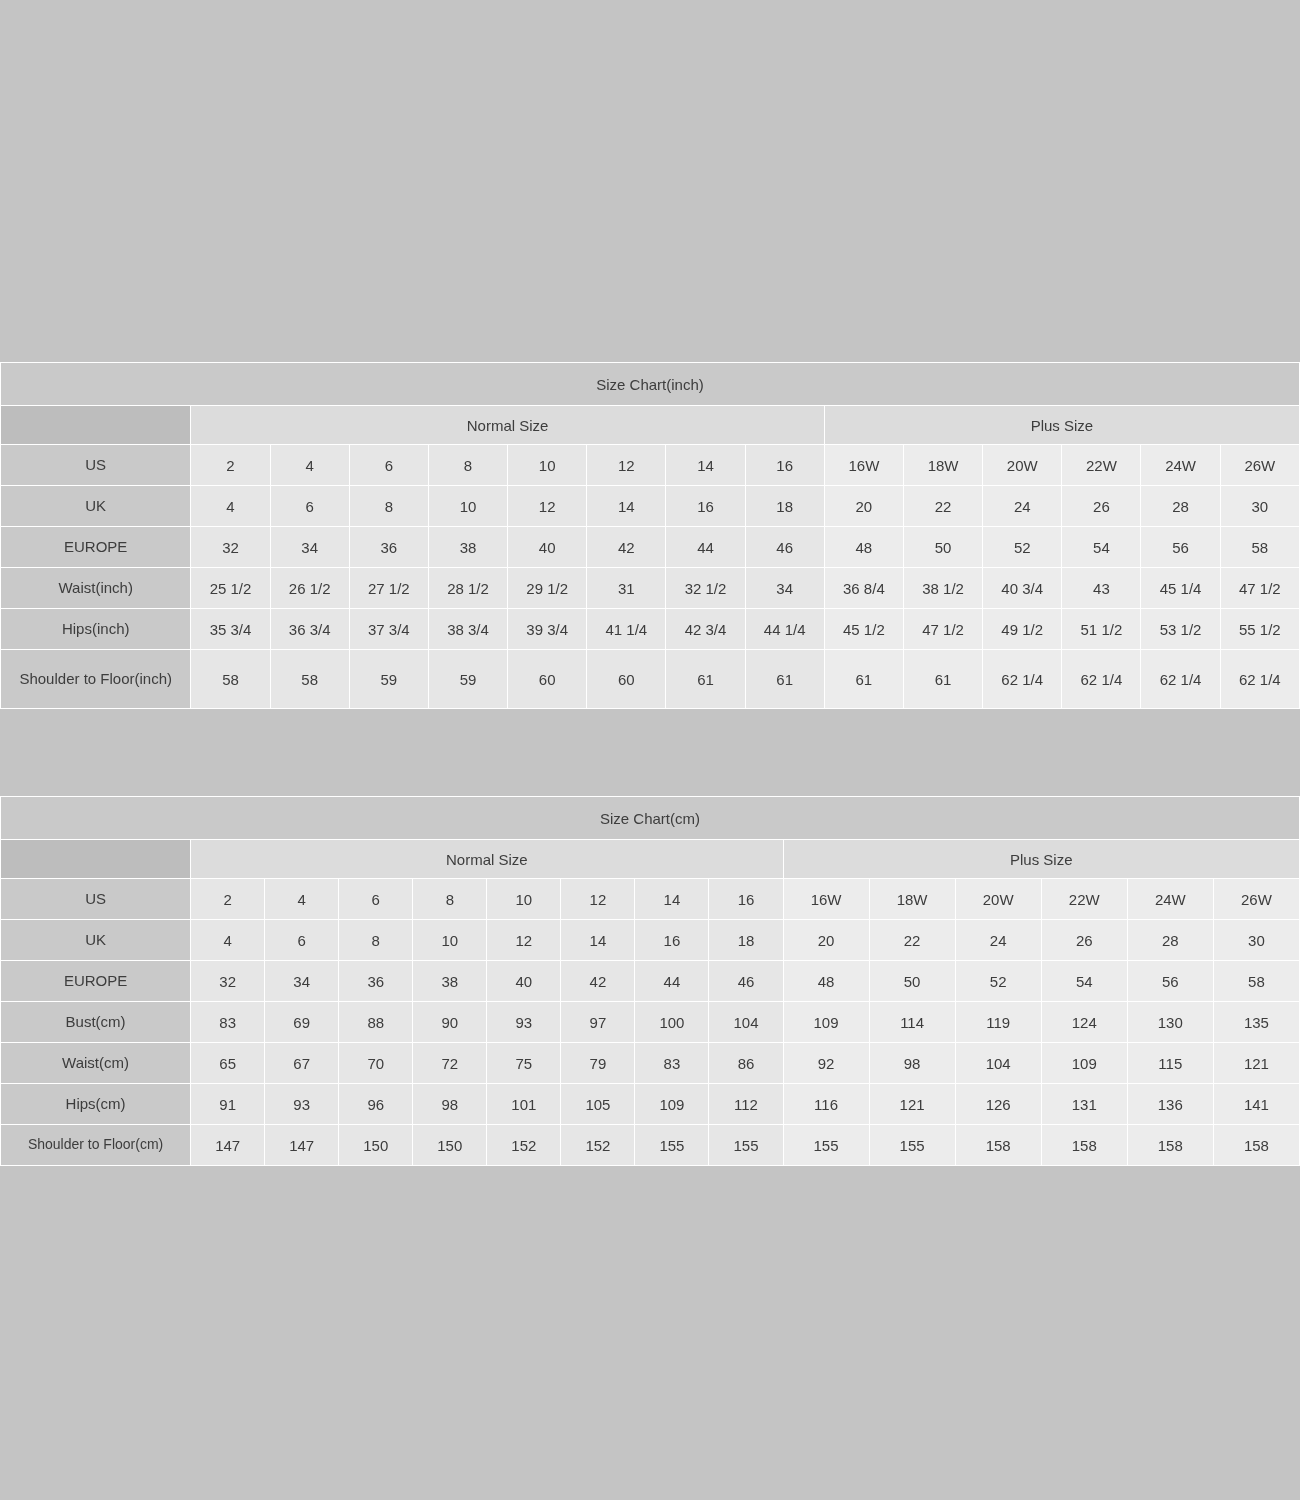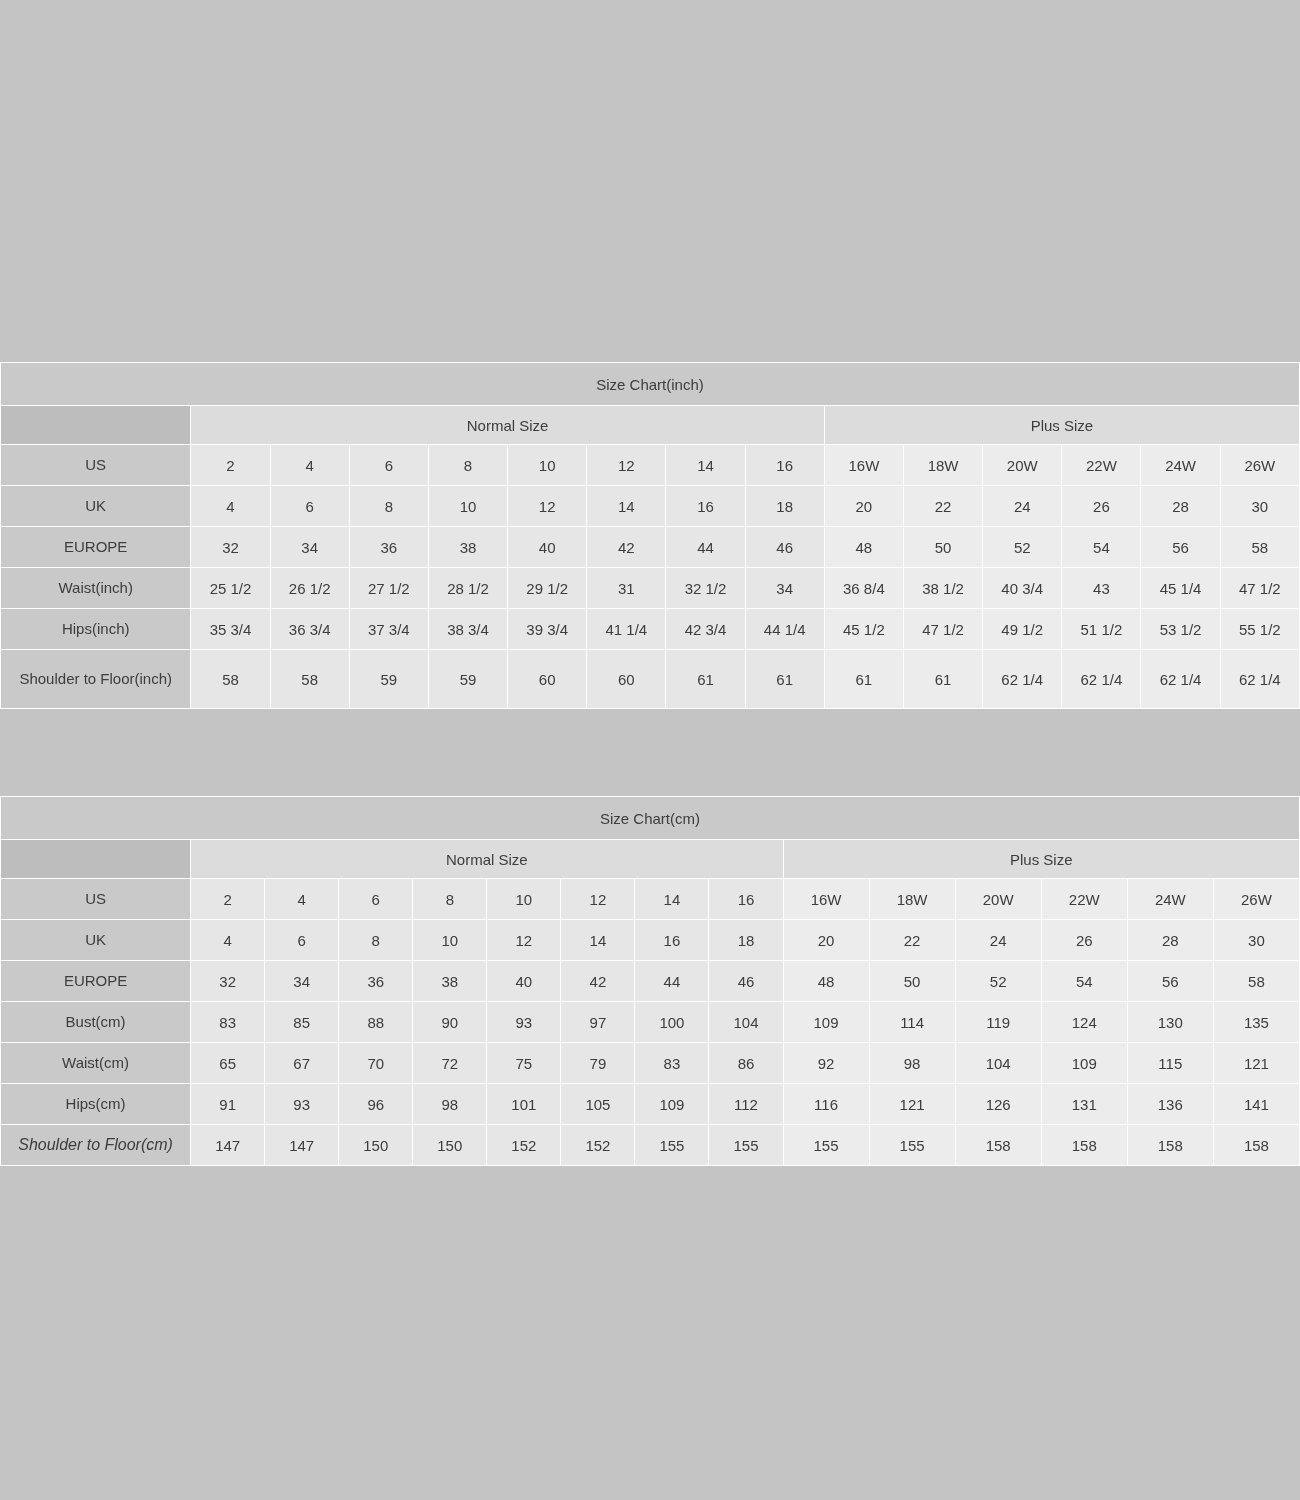--- a/index.html
+++ b/index.html
@@ -62,21 +62,21 @@
     height: 38px;
   }
 
   
   .label-cell {
     background: #c9c9c9;
     font-size: 15px;
     line-height: 1.25;
     padding: 3px 4px;
   }
-  .label-cell.narrow { font-size: 16px; font-style: italic; }
+  .label-cell.narrow { font-size: 14px; }
 
   
   .data-cell {
     background: #e6e6e6;
     height: 40px;
   }
   .data-cell.plus {
     background: #ececec;
   }
   .tall { height: 58px; }
@@ -314,21 +314,21 @@
           <td class="data-cell plus">50</td>
           <td class="data-cell plus">52</td>
           <td class="data-cell plus">54</td>
           <td class="data-cell plus">56</td>
           <td class="data-cell plus">58</td>
         </tr>
 
         <tr>
           <td class="label-cell">Bust(cm)</td>
           <td class="data-cell">83</td>
-          <td class="data-cell">85</td>
+          <td class="data-cell">69</td>
           <td class="data-cell">88</td>
           <td class="data-cell">90</td>
           <td class="data-cell">93</td>
           <td class="data-cell">97</td>
           <td class="data-cell">100</td>
           <td class="data-cell">104</td>
           <td class="data-cell plus">109</td>
           <td class="data-cell plus">114</td>
           <td class="data-cell plus">119</td>
           <td class="data-cell plus">124</td>

